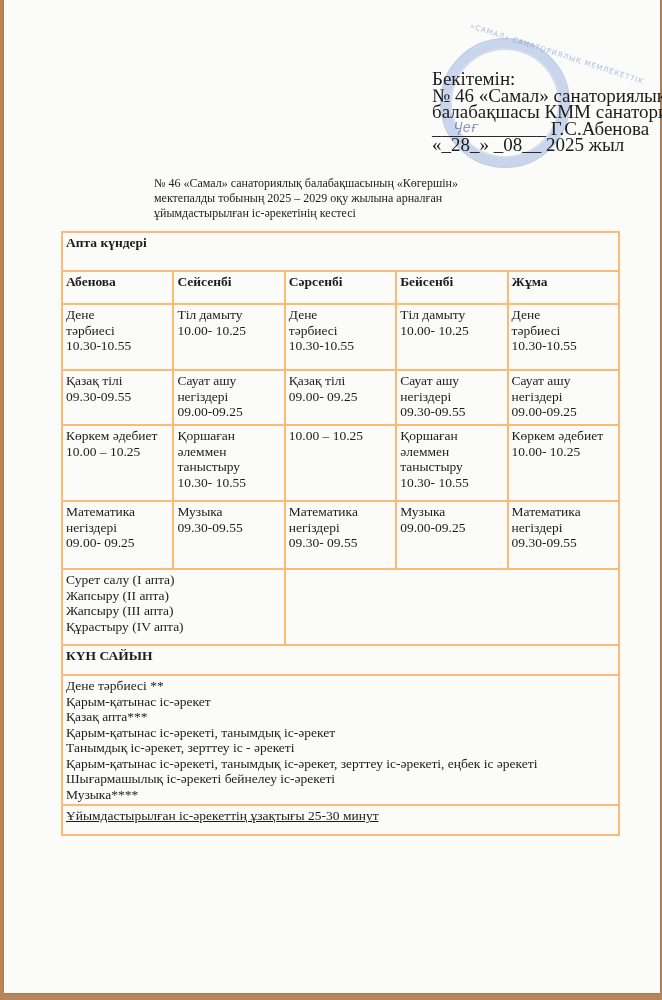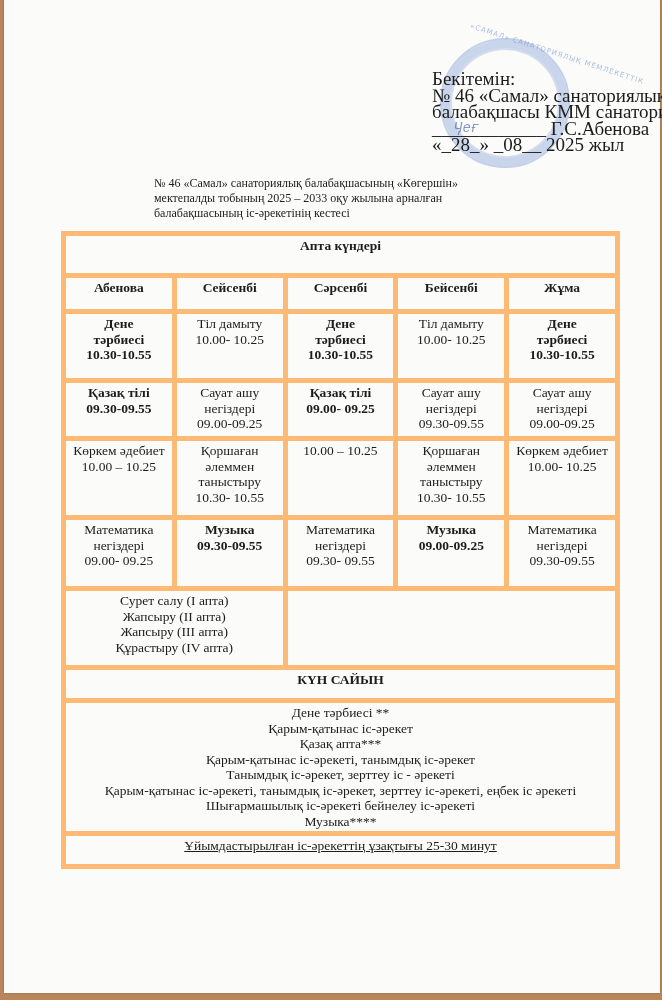--- a/index.html
+++ b/index.html
@@ -39,56 +39,56 @@
     .title {
       position: absolute; left: 150px; top: 176px; width: 400px;
       text-align: left; font-weight: normal; font-size: 12px; line-height: 15px;
     }
     table.schedule {
       position: absolute; left: 61px; top: 231px; width: 559px;
       border-collapse: collapse; font-size: 13.5px; line-height: 15.5px;
       table-layout: fixed;
     }
     table.schedule td {
-      border: 5px solid #fdba74; text-align: center; vertical-align: top;
+      border: 2px solid #fdba74; vertical-align: top;
       padding: 2px 3px;
     }
     .row-week td { height: 33px; vertical-align: middle; font-weight: bold; }
     .row-days td { height: 27px; font-weight: bold; vertical-align: middle; }
     .row-1 td { height: 60px; }
     .row-2 td { height: 49px; }
     .row-3 td { height: 70px; }
     .row-4 td { height: 62px; }
     .row-5 td { height: 70px; }
     .row-daily td { height: 24px; font-weight: bold; vertical-align: middle; }
     .row-list td { text-align: left; padding: 3px 4px; }
     .row-duration td { text-align: left; padding: 1px 4px; height: 24px; text-decoration: underline; }
-    .bold { font-weight: bold; margin-top: 48px; }
+    .bold { font-weight: normal; margin-top: 48px; }
     .cell-line { display: block; }
   </style>
 </head>
 <body>
 
 <div class="paper">
   <div class="stamp"></div>
   <div class="stamp-text">«САМАЛ» САНАТОРИЯЛЫҚ МЕМЛЕКЕТТІК</div>
   <div class="signature">Ӌеғ</div>
 
   <div class="approval">
     <div>Бекітемін:</div>
     <div>№ 46 «Самал» санаториялық</div>
     <div>балабақшасы КММ санаториялық</div>
     <div>____________ Г.С.Абенова</div>
     <div>«_28_» _08__ 2025 жыл</div>
   </div>
 
   <div class="title">
     <div>№ 46 «Самал» санаториялық балабақшасының  «Көгершін»</div>
-    <div>мектепалды тобының 2025 – 2033 оқу жылына арналған</div>
-    <div>балабақшасының  іс-әрекетінің кестесі</div>
+    <div>мектепалды тобының 2025 – 2029 оқу жылына арналған</div>
+    <div>ұйымдастырылған  іс-әрекетінің кестесі</div>
   </div>
 </div>
 
 <table class="schedule">
   <colgroup>
     <col style="width:20%">
       <col style="width:20%">
       <col style="width:20%">
       <col style="width:20%">
       <col style="width:20%">

